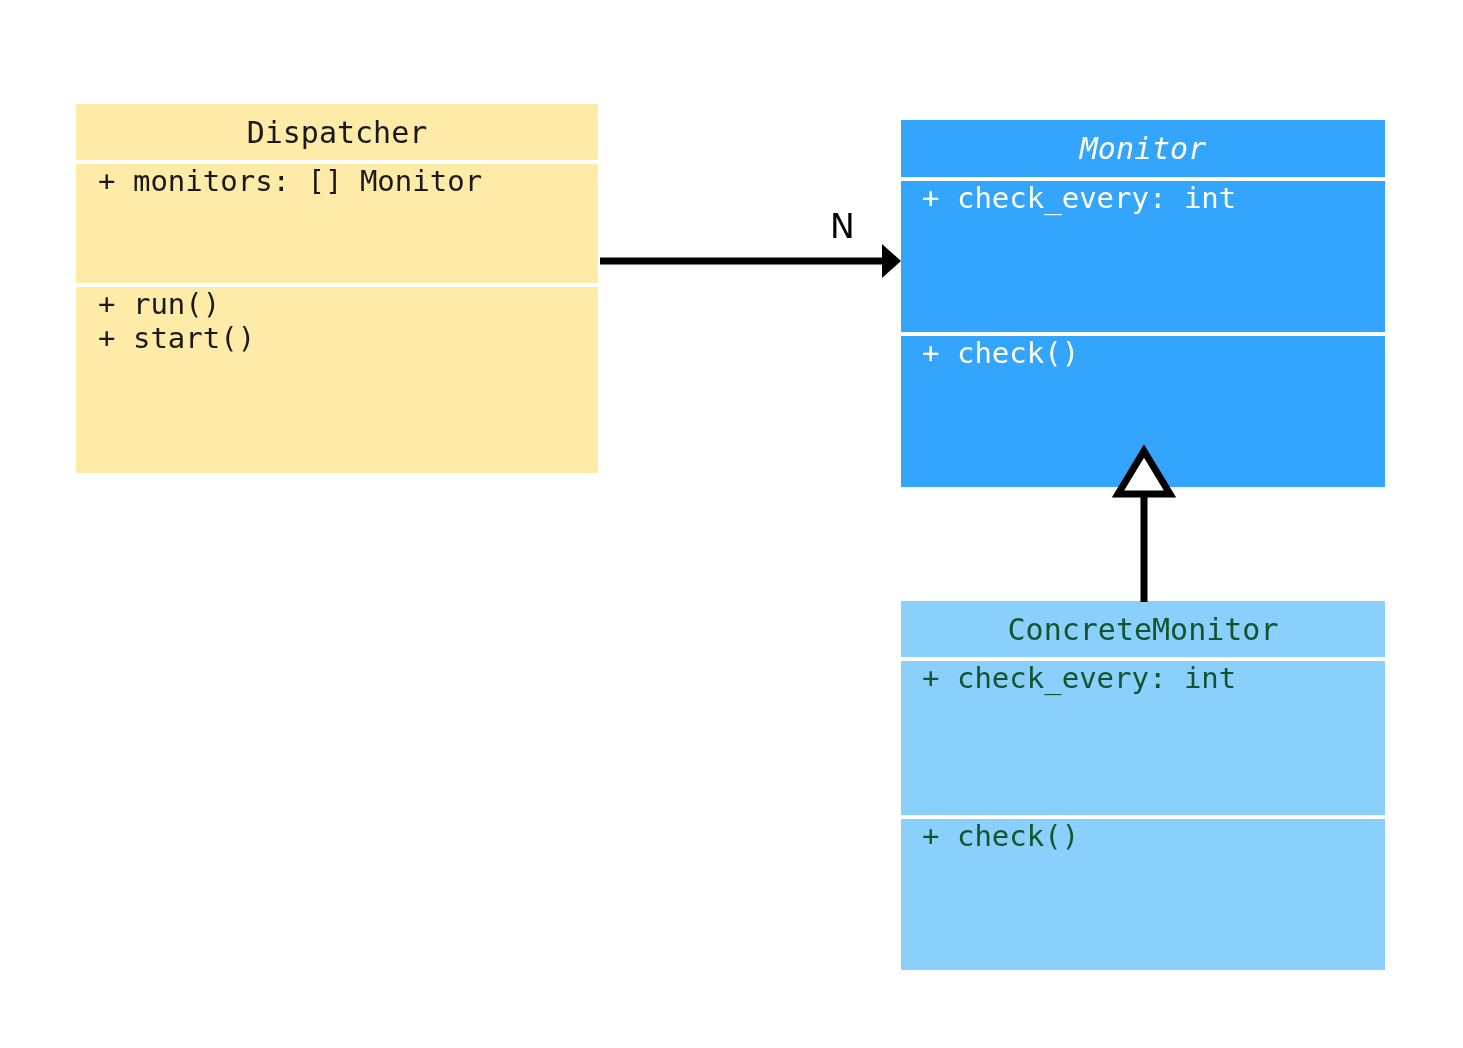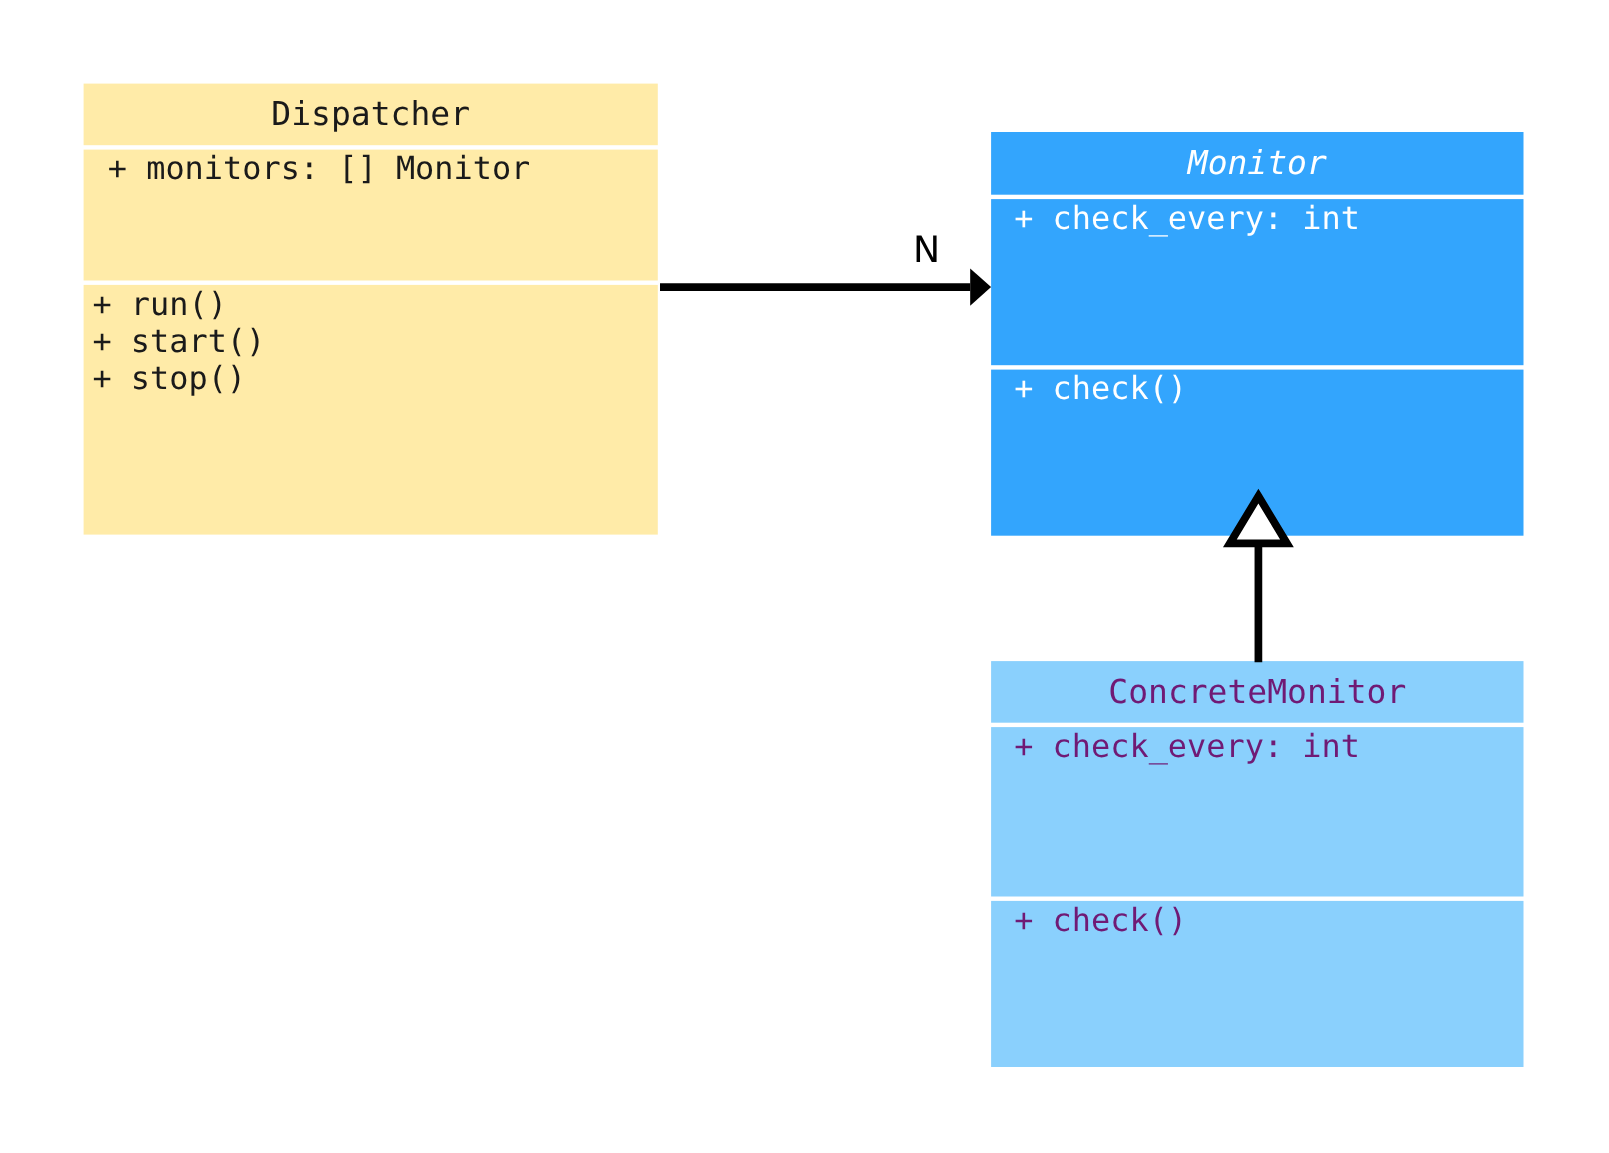--- a/index.html
+++ b/index.html
@@ -39,34 +39,34 @@
     display: flex;
     flex-direction: column;
     white-space: pre;
   }
   .uml-line {
     display: block;
     white-space: pre;
   }
 
   
-  .cls-dispatcher .uml-band { background: #ffeba8; }
+  .cls-dispatcher .uml-band { background: #ffeba8; margin-top: 28px; }
   .cls-dispatcher .uml-title,
   .cls-dispatcher .uml-line { color: #1a1a1a; }
 
   
   .cls-monitor .uml-band { background: #33a5fd; }
   .cls-monitor .uml-title,
   .cls-monitor .uml-line { color: #ffffff; }
   .cls-monitor .uml-title { font-style: italic; }
 
   
   .cls-concrete .uml-band { background: #8ad0fd; }
   .cls-concrete .uml-title,
-  .cls-concrete .uml-line { color: #701a75; }
+  .cls-concrete .uml-line { color: #14532d; }
 
   
   .connector {
     position: absolute;
     pointer-events: none;
   }
   .edge-label {
     position: absolute;
     font-family: "DejaVu Sans", "Liberation Sans", sans-serif;
     color: #000000;
@@ -79,24 +79,23 @@
 <div id="canvas">
 
   <div class="uml-class cls-dispatcher" style="left:76px; top:76px; width:522px; height:369px;">
 
     <div class="uml-band uml-title" style="top:0px; height:56px; font-size:30px;">Dispatcher</div>
 
     <div class="uml-band uml-compartment" style="top:60px; height:119px; padding-left:22px; font-size:29px;">
       <span class="uml-line">+ monitors: [] Monitor</span>
     </div>
 
-    <div class="uml-band uml-compartment" style="top:183px; height:227px; padding-left:8px; font-size:29px; line-height:34px;">
+    <div class="uml-band uml-compartment" style="top:183px; height:186px; padding-left:22px; font-size:29px; line-height:34px;">
       <span class="uml-line">+ run()</span>
       <span class="uml-line">+ start()</span>
-      <span class="uml-line">+ stop()</span>
     </div>
   </div>
 
   <div class="uml-class cls-monitor" style="left:901px; top:76px; width:484px; height:367px;margin-top:44px;">
 
     <div class="uml-band uml-title" style="top:0px; height:57px; font-size:30px;">Monitor</div>
 
     <div class="uml-band uml-compartment" style="top:61px; height:151px; padding-left:21px; font-size:29px;">
       <span class="uml-line">+ check_every: int</span>
     </div>

